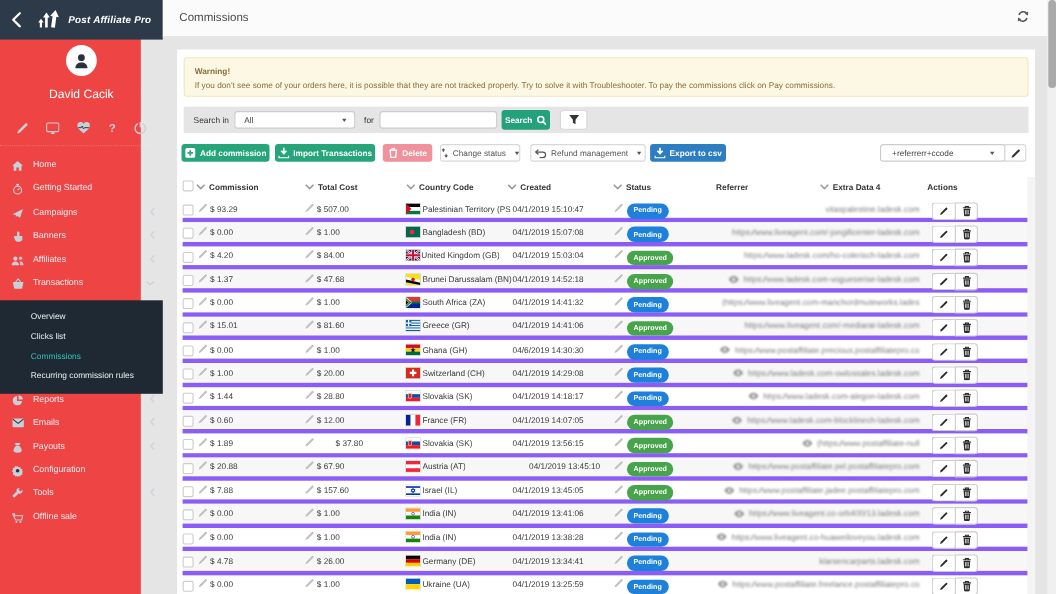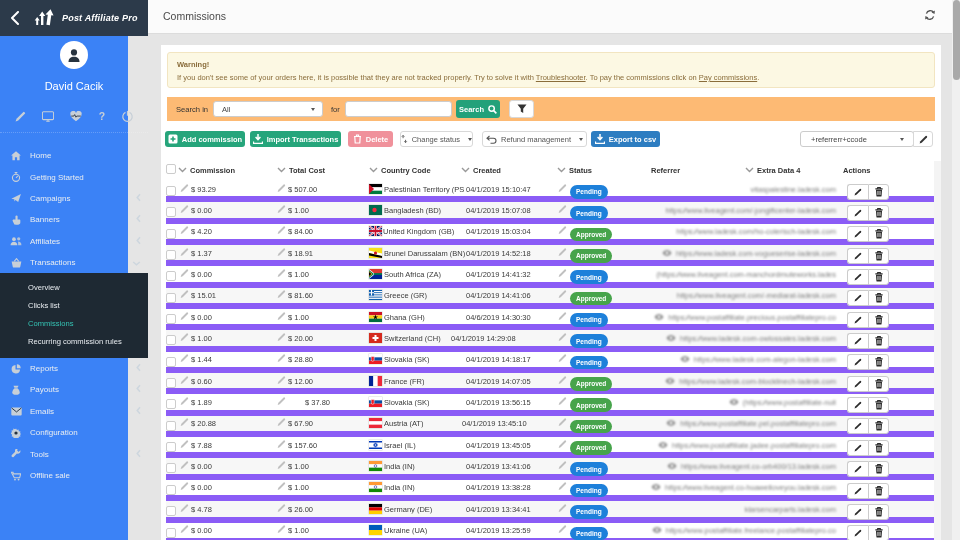--- a/index.html
+++ b/index.html
@@ -1,54 +1,54 @@
 <!DOCTYPE html>
 <html><head><meta charset="utf-8"><style>
 *{margin:0;padding:0;box-sizing:border-box}
 html,body{width:960px;height:540px;overflow:hidden}
 body{font-family:"Liberation Sans",sans-serif;background:#e5e5e5;position:relative;font-size:7.5px;color:#333}
 
-#sidebar{position:absolute;left:0;top:0;width:128px;height:540px;background:#3b82f6}
+#sidebar{position:absolute;left:0;top:0;width:128px;height:540px;background:#ef4444}
 #logobar{position:absolute;left:0;top:0;width:148px;height:36px;background:#2c3a4a;display:flex;align-items:center}
 #logobar .back{margin-left:10px}
 #logotxt{color:#fff;font-style:italic;font-weight:bold;font-size:9px;letter-spacing:.2px;margin-left:6px}
 #avatar{position:absolute;left:60px;top:41px;width:28px;height:28px;border-radius:50%;background:#fff;display:flex;align-items:center;justify-content:center}
 #uname{position:absolute;left:0;top:80px;width:148px;text-align:center;color:#fff;font-size:11px}
 #profIcons{position:absolute;left:0;top:110px;width:148px;display:flex;justify-content:center;gap:14px}
 #profIcons svg{display:block;transform:scale(0.87)}
 #sepdot{position:absolute;left:0;top:132px;width:148px;border-bottom:1px dotted rgba(255,255,255,0.22)}
 #menu{position:absolute;left:0;top:145px;width:148px}
-.mi{height:21.4px;display:flex;align-items:center;color:#e9edf1;font-size:8px;position:relative;white-space:nowrap}
+.mi{height:21.4px;display:flex;align-items:flex-start;color:#e9edf1;font-size:8px;position:relative;white-space:nowrap}
 .mic{width:14px;margin-left:9px;margin-right:7px;display:flex;justify-content:center}
 .mic svg{transform:scale(0.85)}
 .chev{position:absolute;right:7px;color:#c2cdd6;font-size:9.5px;font-weight:bold}
 #submenu{background:#1e2933;padding:6px 0 7px 0;margin:0}
 .smi{height:17.9px;line-height:17.9px;padding-left:28px;color:#e9edf1;font-size:7.6px;white-space:nowrap}
 .smi.act{color:#35c3b4}
 
 #topbar{position:absolute;left:148px;top:0;width:805px;height:34px;background:#fbfbfb;border-bottom:1px solid #dcdcdc}
 #title{position:absolute;left:15px;top:10px;font-size:10.5px;color:#4b4b4b}
 #refresh{position:absolute;right:18px;top:10px}
 
 #panel{position:absolute;left:161px;top:45px;width:780px;height:500px;background:#fff}
 #warn{position:absolute;left:6px;top:7px;width:768px;height:36px;background:#fcf8e3;border:1px solid #f2e5c1;border-radius:3px;padding:5px 9px;color:#8a6d3b;font-size:7.5px;line-height:13px}
 #warn b{font-size:7.5px}
-#warn a{color:#8a6d3b;text-decoration:underline}
-#searchrow{position:absolute;left:6px;top:52px;width:768px;height:24px;background:#fdba74}
+#warn a{color:#8a6d3b;}
+#searchrow{position:absolute;left:6px;top:52px;width:768px;height:24px;background:#e5e5e5}
 #searchrow .lbl{position:absolute;top:8px;font-size:7.6px;color:#333}
 .selbox{background:#fff;border:1px solid #ccc;border-radius:3px;position:absolute;font-size:7.5px;color:#444}
 .caret{width:0;height:0;border-left:2.8px solid transparent;border-right:2.8px solid transparent;border-top:3.5px solid #555;position:absolute;right:7px;top:7px}
 
 .btn{position:absolute;top:86px;height:16px;border-radius:3px;color:#fff;font-size:7.5px;display:flex;align-items:center;justify-content:center;gap:4px;font-weight:bold;white-space:nowrap}
 .btn.light{background:#fff;border:1px solid #d8d8d8;color:#555;font-weight:normal}
 
 #thead{position:absolute;left:5px;top:112px;width:770px;height:22px;font-weight:bold;font-size:7.5px;color:#333}
 #thead span{position:absolute;top:9px}
 #rows{position:absolute;left:5px;top:136px;width:770px}
-.row{height:21.35px;position:relative;border-bottom:6px solid #8b5cf6;font-size:7.5px;color:#3a3a3a}
+.row{height:21.35px;position:relative;border-bottom:4px solid #8b5cf6;font-size:7.5px;color:#3a3a3a}
 .row.alt{background:#f7f7f7}
 .cell{position:absolute;top:50%;transform:translateY(-50%)}
 .cb{position:absolute;left:5px;top:5px;width:10px;height:10px;border:1px solid #ccc;border-radius:2px;background:#fff}
 .badge{position:absolute;left:404px;top:4px;height:13.5px;border-radius:7px;color:#fff;font-size:6.5px;font-weight:bold;display:flex;align-items:center;justify-content:center;padding:0 6px}
 .badge.P{background:#1d80da}
 .badge.A{background:#47a44b}
 .ref{position:absolute;right:100px;top:50%;transform:translateY(-50%);color:#7f7f7f;font-size:7.5px;filter:blur(1.2px);white-space:nowrap;display:flex;align-items:center;justify-content:flex-end;gap:4px}
 .acts{position:absolute;left:681px;top:2.7px;display:flex}
 .abtn{width:21px;height:16px;background:#fff;border:1px solid #ccc;display:flex;align-items:center;justify-content:center}
 .abtn:first-child{border-radius:3px 0 0 3px;border-right:none}
@@ -180,38 +180,38 @@
             <path d="M7 0.4 a5 5 0 0 1 4.6 4.6 L7 5 Z" fill="#c7cfd7"></path>
           </svg>
         </span>
         <span>Reports</span>
         <span class="chev"><svg width="5" height="9" viewBox="0 0 5 9">
             <path d="M4 1.2 L1.2 4.5 L4 7.8" stroke="#cdd6de" stroke-width="1.5" fill="none"></path>
           </svg></span>
       </div>
       <div class="mi">
         <span class="mic">
+          <svg width="13" height="11" viewBox="0 0 13 11">
+            <rect x="0.4" y="0.8" width="12.2" height="9.4" rx="1.2" fill="#c7cfd7"></rect>
+            <path d="M0.8 1.4 L6.5 6 L12.2 1.4" stroke="#27333f" stroke-width="1.1" fill="none"></path>
+          </svg>
+        </span>
+        <span>Emails</span>
+        <span class="chev"><svg width="5" height="9" viewBox="0 0 5 9">
+            <path d="M4 1.2 L1.2 4.5 L4 7.8" stroke="#cdd6de" stroke-width="1.5" fill="none"></path>
+          </svg></span>
+      </div>
+      <div class="mi">
+        <span class="mic">
           <svg width="12" height="12" viewBox="0 0 12 12">
             <path d="M4.2 3.4 h3.6 L9 1 H3 Z" fill="#c7cfd7"></path>
             <path d="M4.2 3.8 C2.7 5.6 1.6 7 1.6 8.8 c0 1.8 1.7 2.7 4.4 2.7 s4.4-0.9 4.4-2.7 c0-1.8-1.1-3.2-2.6-5 Z" fill="#c7cfd7"></path>
           </svg>
         </span>
         <span>Payouts</span>
-        <span class="chev"><svg width="5" height="9" viewBox="0 0 5 9">
-            <path d="M4 1.2 L1.2 4.5 L4 7.8" stroke="#cdd6de" stroke-width="1.5" fill="none"></path>
-          </svg></span>
-      </div>
-      <div class="mi">
-        <span class="mic">
-          <svg width="13" height="11" viewBox="0 0 13 11">
-            <rect x="0.4" y="0.8" width="12.2" height="9.4" rx="1.2" fill="#c7cfd7"></rect>
-            <path d="M0.8 1.4 L6.5 6 L12.2 1.4" stroke="#27333f" stroke-width="1.1" fill="none"></path>
-          </svg>
-        </span>
-        <span>Emails</span>
         <span class="chev"><svg width="5" height="9" viewBox="0 0 5 9">
             <path d="M4 1.2 L1.2 4.5 L4 7.8" stroke="#cdd6de" stroke-width="1.5" fill="none"></path>
           </svg></span>
       </div>
       <div class="mi">
         <span class="mic">
           <svg width="12" height="12" viewBox="0 0 12 12">
             <path d="M6 0.3 l1.1 1.9 2.1-0.7 0.3 2.2 2.2 0.3-0.7 2.1 1.9 1.1-1.9 1.1 0.7 2.1-2.2 0.3-0.3 2.2-2.1-0.7-1.1 1.9-1.1-1.9-2.1 0.7-0.3-2.2-2.2-0.3 0.7-2.1L-1.1 6 0.8 4.9 0.1 2.8l2.2-0.3 0.3-2.2 2.1 0.7Z" fill="#c7cfd7" transform="scale(0.92) translate(0.6,0.6)"></path>
             <circle cx="6" cy="6" r="1.9" fill="#27333f"></circle>
           </svg>
@@ -443,21 +443,21 @@
 </div>
       <div class="row alt">
 <span class="cb" style="left:0"></span>
 <span class="pen" style="left:14px"><svg width="9" height="9" viewBox="0 0 12 12">
             <path d="M0.8 11.2 L1.8 8.4 L8.8 1.4 a1 1 0 0 1 1.4 0 l0.4 0.4 a1 1 0 0 1 0 1.4 L3.6 10.2 Z" fill="#c0c0c0"></path>
           </svg></span>
 <span class="cell" style="left:25px">$ 1.37</span>
 <span class="pen" style="left:111px"><svg width="9" height="9" viewBox="0 0 12 12">
             <path d="M0.8 11.2 L1.8 8.4 L8.8 1.4 a1 1 0 0 1 1.4 0 l0.4 0.4 a1 1 0 0 1 0 1.4 L3.6 10.2 Z" fill="#c0c0c0"></path>
           </svg></span>
-<span class="cell" style="left:122px">$ 18.91</span>
+<span class="cell" style="left:122px">$ 47.68</span>
 <svg class="flag" viewBox="0 0 13 10">
           <rect width="13" height="10" fill="#f7e017"></rect>
           <path d="M0 2.5 L13 5.5 V8 L0 5 Z" fill="#fff"></path>
           <path d="M0 5 L13 8 V10 L0 7.5 Z" fill="#000"></path>
           <circle cx="6.5" cy="5" r="1.6" fill="#cf1126"></circle>
         </svg>
 <span class="cell" style="left:218px;white-space:nowrap;max-width:82px;overflow:hidden">Brunei Darussalam (BN)</span>
 <span class="cell" style="left:300px;white-space:nowrap">04/1/2019 14:52:18</span>
 <span class="pen" style="left:392px"><svg width="9" height="9" viewBox="0 0 12 12">
             <path d="M0.8 11.2 L1.8 8.4 L8.8 1.4 a1 1 0 0 1 1.4 0 l0.4 0.4 a1 1 0 0 1 0 1.4 L3.6 10.2 Z" fill="#c0c0c0"></path>
@@ -617,21 +617,21 @@
 <span class="cell" style="left:25px">$ 1.00</span>
 <span class="pen" style="left:111px"><svg width="9" height="9" viewBox="0 0 12 12">
             <path d="M0.8 11.2 L1.8 8.4 L8.8 1.4 a1 1 0 0 1 1.4 0 l0.4 0.4 a1 1 0 0 1 0 1.4 L3.6 10.2 Z" fill="#c0c0c0"></path>
           </svg></span>
 <span class="cell" style="left:122px">$ 20.00</span>
 <svg class="flag" viewBox="0 0 13 10">
           <rect width="13" height="10" fill="#d52b1e"></rect>
           <path d="M6.5 2 v6 M3.5 5 h6" stroke="#fff" stroke-width="2"></path>
         </svg>
 <span class="cell" style="left:218px;white-space:nowrap;max-width:82px;overflow:hidden">Switzerland (CH)</span>
-<span class="cell" style="left:285px;white-space:nowrap">04/1/2019 14:29:08</span>
+<span class="cell" style="left:300px;white-space:nowrap">04/1/2019 14:29:08</span>
 <span class="pen" style="left:392px"><svg width="9" height="9" viewBox="0 0 12 12">
             <path d="M0.8 11.2 L1.8 8.4 L8.8 1.4 a1 1 0 0 1 1.4 0 l0.4 0.4 a1 1 0 0 1 0 1.4 L3.6 10.2 Z" fill="#c0c0c0"></path>
           </svg></span>
 <span class="badge P">Pending</span>
 <span class="ref"><svg width="10" height="7" viewBox="0 0 10 7" style="filter:none">
             <path d="M0.5 3.5 C2 1.2 3.5 0.5 5 0.5 s3 0.7 4.5 3 C8 5.8 6.5 6.5 5 6.5 s-3-0.7-4.5-3Z" fill="#8f8f8f"></path>
             <circle cx="5" cy="3.5" r="1.4" fill="#fff"></circle>
           </svg>https:⁄⁄www.ladesk.com-owlossales.ladesk.com</span>
 <span class="acts">
           <span class="abtn">
@@ -779,21 +779,21 @@
 <span class="pen" style="left:111px"><svg width="9" height="9" viewBox="0 0 12 12">
             <path d="M0.8 11.2 L1.8 8.4 L8.8 1.4 a1 1 0 0 1 1.4 0 l0.4 0.4 a1 1 0 0 1 0 1.4 L3.6 10.2 Z" fill="#c0c0c0"></path>
           </svg></span>
 <span class="cell" style="left:122px">$ 67.90</span>
 <svg class="flag" viewBox="0 0 13 10">
           <rect y="0" width="13" height="3.3333333333333335" fill="#ed2939"></rect>
           <rect y="3.3333333333333335" width="13" height="3.3333333333333335" fill="#fff"></rect>
           <rect y="6.666666666666667" width="13" height="3.3333333333333335" fill="#ed2939"></rect>
         </svg>
 <span class="cell" style="left:218px;white-space:nowrap;max-width:82px;overflow:hidden">Austria (AT)</span>
-<span class="cell" style="left:296px;white-space:nowrap">04/1/2019 13:45:10</span>
+<span class="cell" style="left:315px;white-space:nowrap">04/1/2019 13:45:10</span>
 <span class="pen" style="left:392px"><svg width="9" height="9" viewBox="0 0 12 12">
             <path d="M0.8 11.2 L1.8 8.4 L8.8 1.4 a1 1 0 0 1 1.4 0 l0.4 0.4 a1 1 0 0 1 0 1.4 L3.6 10.2 Z" fill="#c0c0c0"></path>
           </svg></span>
 <span class="badge A">Approved</span>
 <span class="ref"><svg width="10" height="7" viewBox="0 0 10 7" style="filter:none">
             <path d="M0.5 3.5 C2 1.2 3.5 0.5 5 0.5 s3 0.7 4.5 3 C8 5.8 6.5 6.5 5 6.5 s-3-0.7-4.5-3Z" fill="#8f8f8f"></path>
             <circle cx="5" cy="3.5" r="1.4" fill="#fff"></circle>
           </svg>https:⁄⁄www.postaffiliate.pel.postaffiliatepro.com</span>
 <span class="acts">
           <span class="abtn">

